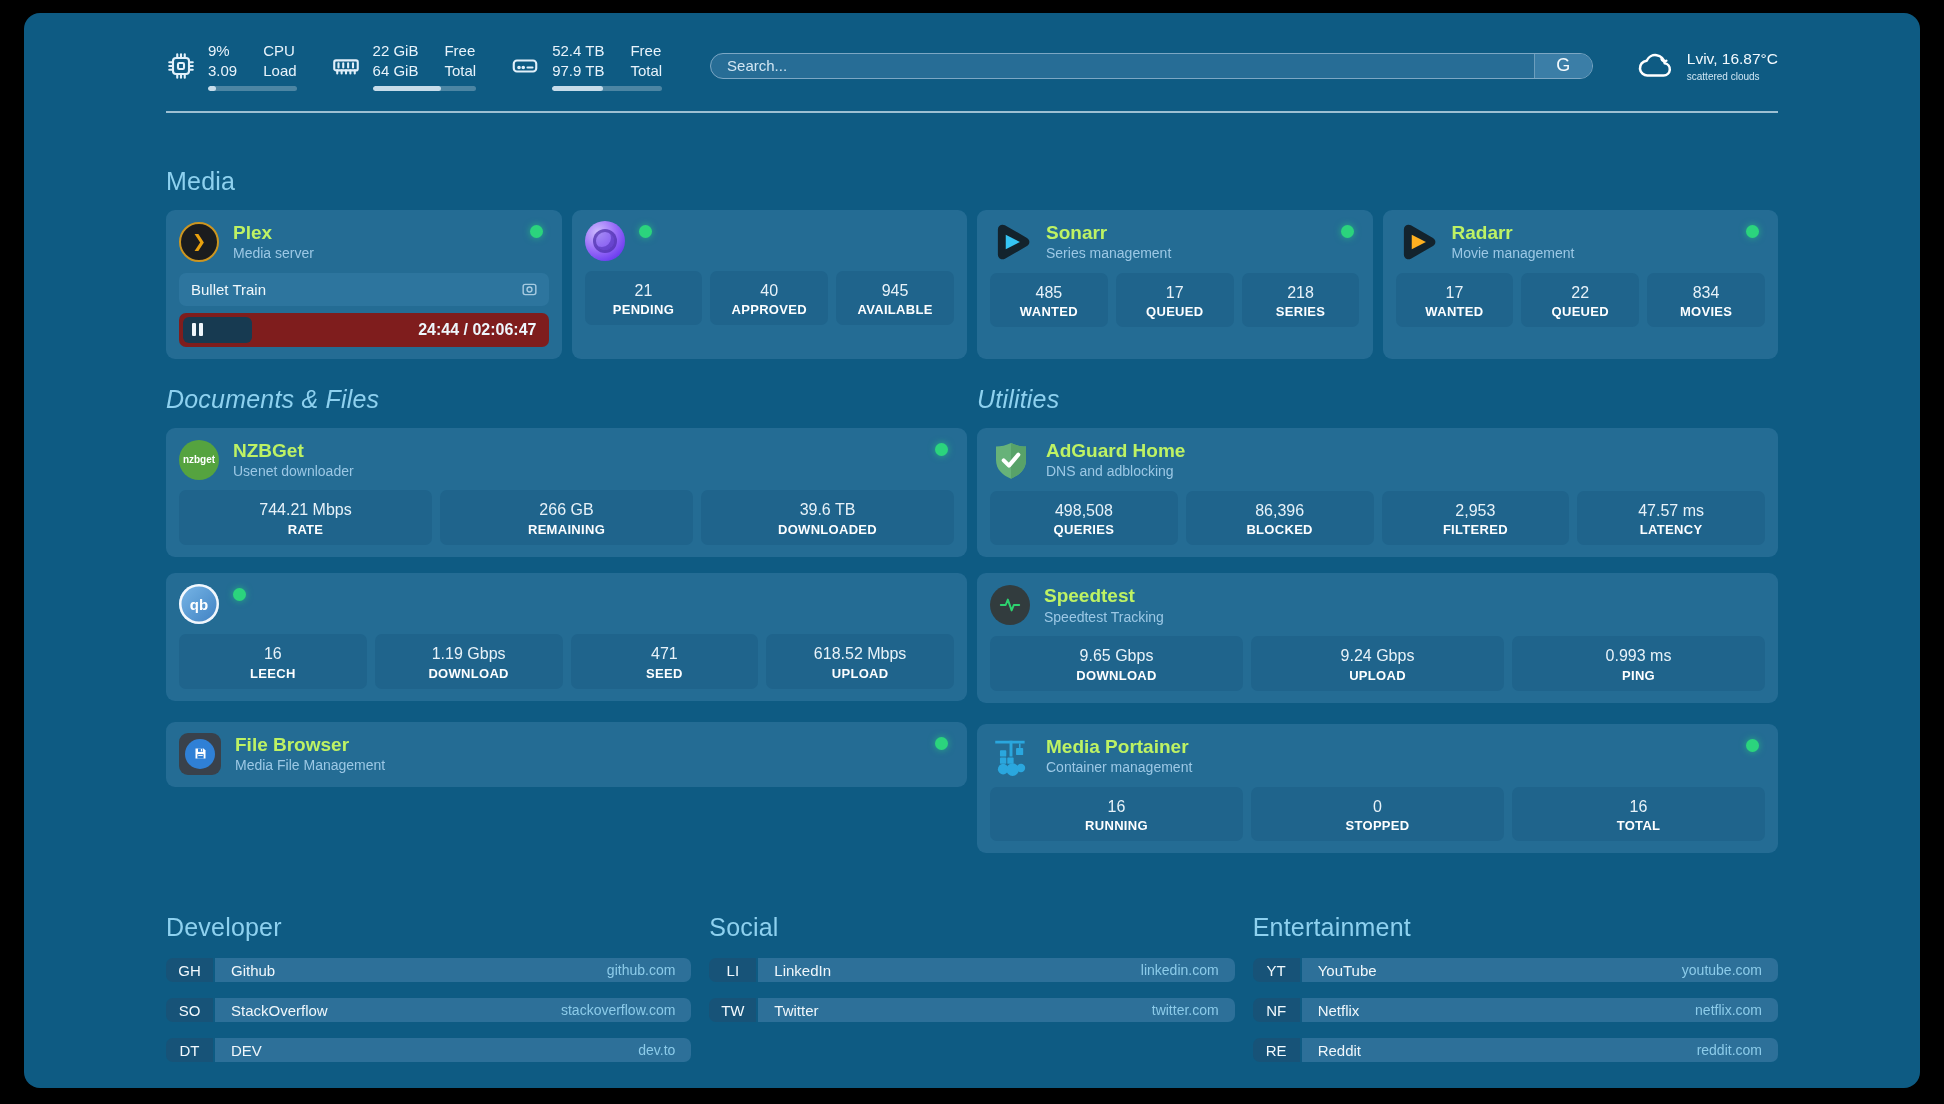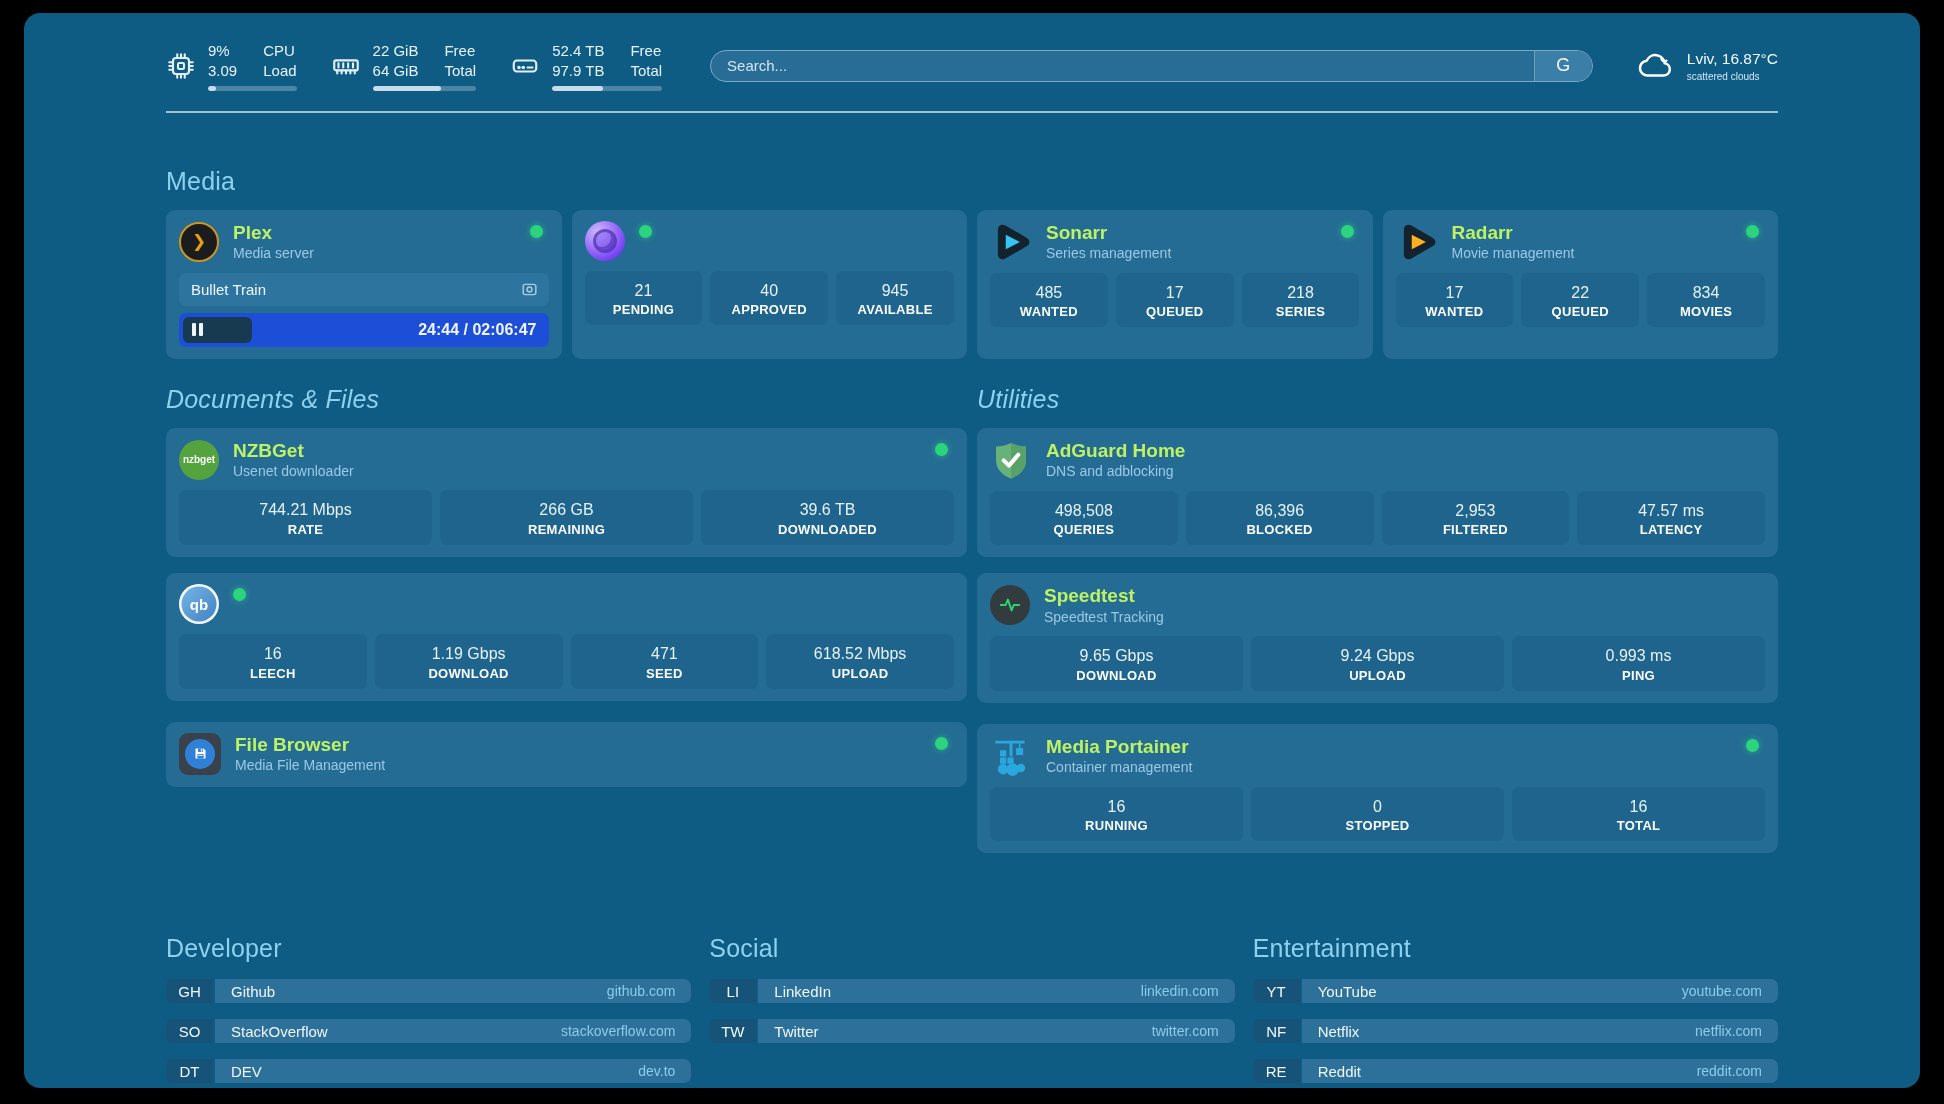--- a/index.html
+++ b/index.html
@@ -29,21 +29,21 @@
   .sysstat .hw-icon { color: #e2f0fa; width: 30px; height: 30px; flex: 0 0 auto; }
   .stat-body { display: flex; flex-direction: column; }
   .stat-cols { display: flex; gap: 26px; }
   .stat-col { display: flex; flex-direction: column; font-size: 15px; line-height: 1.32; color: #e8f3fb; }
   .meter { height: 5px; border-radius: 3px; background: rgba(255,255,255,.26); margin-top: 5px; overflow: hidden; }
   .meter-fill { height: 100%; border-radius: 3px; background: #c6dcea; }
 
   .searchbar {
     flex: 1;
     margin: 0 44px 0 48px;
-    height: 32px;
+    height: 26px;
     border: 1.5px solid #7ca7c4;
     border-radius: 17px;
     background: #276d96;
     display: flex;
     align-items: stretch;
     overflow: hidden;
     justify-content: center;
   }
   .search-input {
     flex: 1;
@@ -129,21 +129,21 @@
     background: #2d759e;
     border-radius: 7px;
     height: 33px;
     display: flex; align-items: center; justify-content: space-between;
     padding: 0 10px 0 12px;
     font-size: 15px; color: #f0f8fc;
   }
   .media-row .cam { width: 19px; height: 19px; color: #bcd9ec; opacity: .85; cursor: pointer; }
   .player-row {
     margin-top: 7px;
-    background: #1d4ed8;
+    background: #7f1d1d;
     border-radius: 7px;
     height: 34px;
     display: flex; align-items: center;
     padding: 0 12px 0 4px;
   }
   .player-progress {
     background: #173a51;
     border-radius: 6px;
     height: 26px;
     display: flex; align-items: center;
@@ -198,21 +198,21 @@
     background: #323c3e;
   }
 
   
   .bookmarks {
     display: grid;
     grid-template-columns: repeat(3, 1fr);
     gap: 18px;
     margin-top: 60px;
   }
-  .bm-col .section-title { margin-bottom: 16px; margin-top: 21px; }
+  .bm-col .section-title { margin-bottom: 16px; }
   .bm-item { display: flex; height: 24px; margin-bottom: 16px; cursor: pointer; }
   .bm-abbr {
     width: 47px; flex: 0 0 auto;
     background: #175378;
     border-radius: 7px 0 0 7px;
     display: flex; align-items: center; justify-content: center;
     color: #f2f9fd; font-size: 15px;
     margin-right: 2px;
   }
   .bm-pill {

